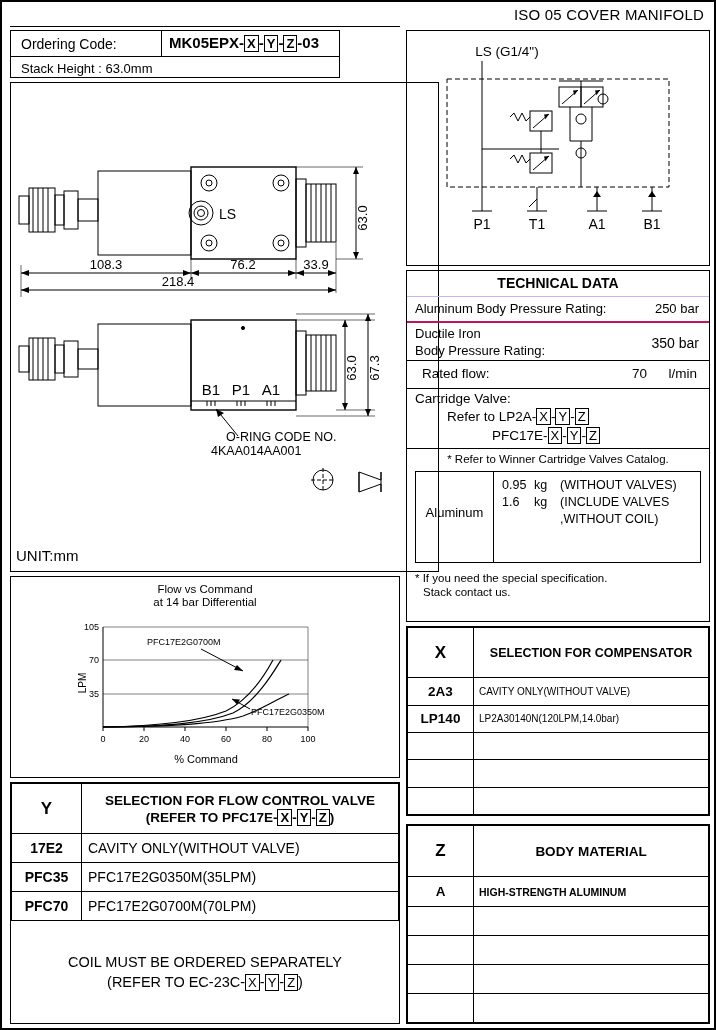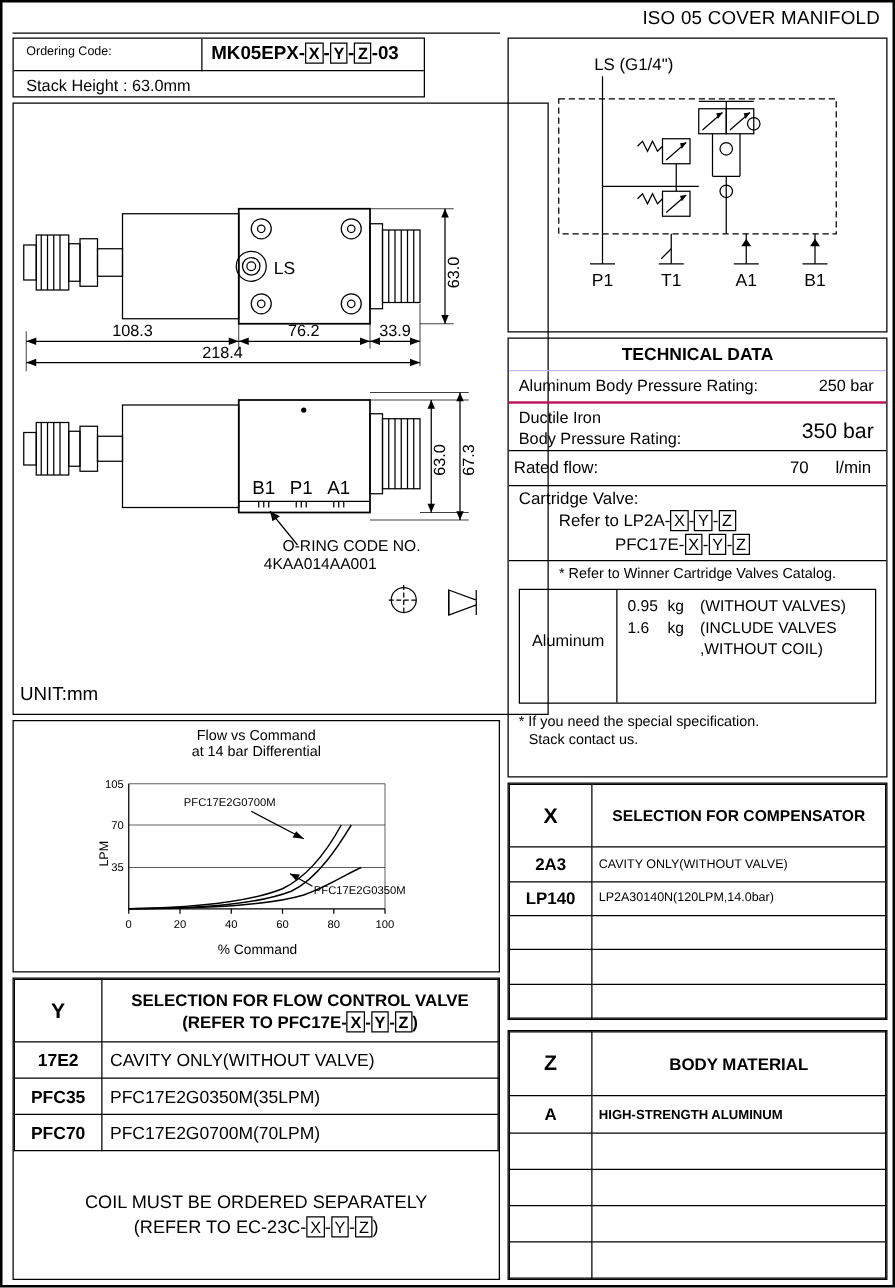--- a/index.html
+++ b/index.html
@@ -25,21 +25,21 @@
     position:absolute; left:8px; top:24px; width:390px; height:0;
     border-top:1px solid #000;
   }
   
   .box { position:absolute; border:1px solid #000; }
   .bold-b { border-width:1.6px; }
 
   
   #ordering-box { left:8px; top:28px; width:330px; height:48px; }
   .ord-row1 { position:absolute; left:0; top:0; width:100%; height:26px; border-bottom:1px solid #000;}
-  .ord-label { position:absolute; left:10px; top:5px; font-size:10px; }
+  .ord-label { position:absolute; left:10px; top:5px; font-size:14px; }
   .ord-divider { position:absolute; left:150px; top:0; height:26px; border-left:1px solid #000;}
   .ord-code { position:absolute; left:158px; top:3px; font-size:15px; font-weight:bold; }
   .ord-row2 { position:absolute; left:10px; top:30px; font-size:13px; }
   .bx { display:inline-block; border:1px solid #000; padding:0 2px; line-height:15px; font-size:13px; }
 
   
   #drawing-area { left:8px; top:80px; width:429px; height:490px; }
   #unit-label { position:absolute; left:14px; top:545px; font-size:15px; }
 
   
@@ -362,25 +362,25 @@
     </div>
 
     <div style="position:absolute;left:0;top:26px;width:100%;height:26px;border-bottom:2px solid #be185d;">
       <span style="position:absolute;left:8px;top:4px;font-size:13px;">Aluminum Body Pressure Rating:</span>
       <span style="position:absolute;right:10px;top:4px;font-size:13px;">250 bar</span>
     </div>
 
     <div style="position:absolute;left:0;top:52px;width:100%;height:38px;border-bottom:1px solid #000;">
       <span style="position:absolute;left:8px;top:2px;font-size:13px;line-height:17px;">Ductile Iron</span>
       <span style="position:absolute;left:8px;top:19px;font-size:13px;line-height:17px;">Body Pressure Rating:</span>
-      <span style="position:absolute;right:10px;top:12px;font-size:17px;">350 bar</span>
+      <span style="position:absolute;right:10px;top:12px;font-size:14px;">350 bar</span>
     </div>
 
     <div style="position:absolute;left:0;top:90px;width:100%;height:28px;border-bottom:1px solid #000;">
-      <span style="position:absolute;left:4px;top:5px;font-size:13.5px;">Rated flow:</span>
+      <span style="position:absolute;left:15px;top:5px;font-size:13.5px;">Rated flow:</span>
       <span style="position:absolute;right:62px;top:5px;font-size:13.5px;">70</span>
       <span style="position:absolute;right:12px;top:5px;font-size:13.5px;">l/min</span>
     </div>
 
     <div style="position:absolute;left:0;top:118px;width:100%;height:60px;border-bottom:1px solid #000;">
       <div style="position:absolute;left:8px;top:2px;font-size:13.5px;">Cartridge Valve:</div>
       <div style="position:absolute;left:40px;top:19px;font-size:13.5px;"><span>Refer to LP2A-</span><span class="bx">X</span>-<span class="bx">Y</span>-<span class="bx">Z</span></div>
       <div style="position:absolute;left:85px;top:38px;font-size:13.5px;"><span>PFC17E-</span><span class="bx">X</span>-<span class="bx">Y</span>-<span class="bx">Z</span></div>
     </div>
 

